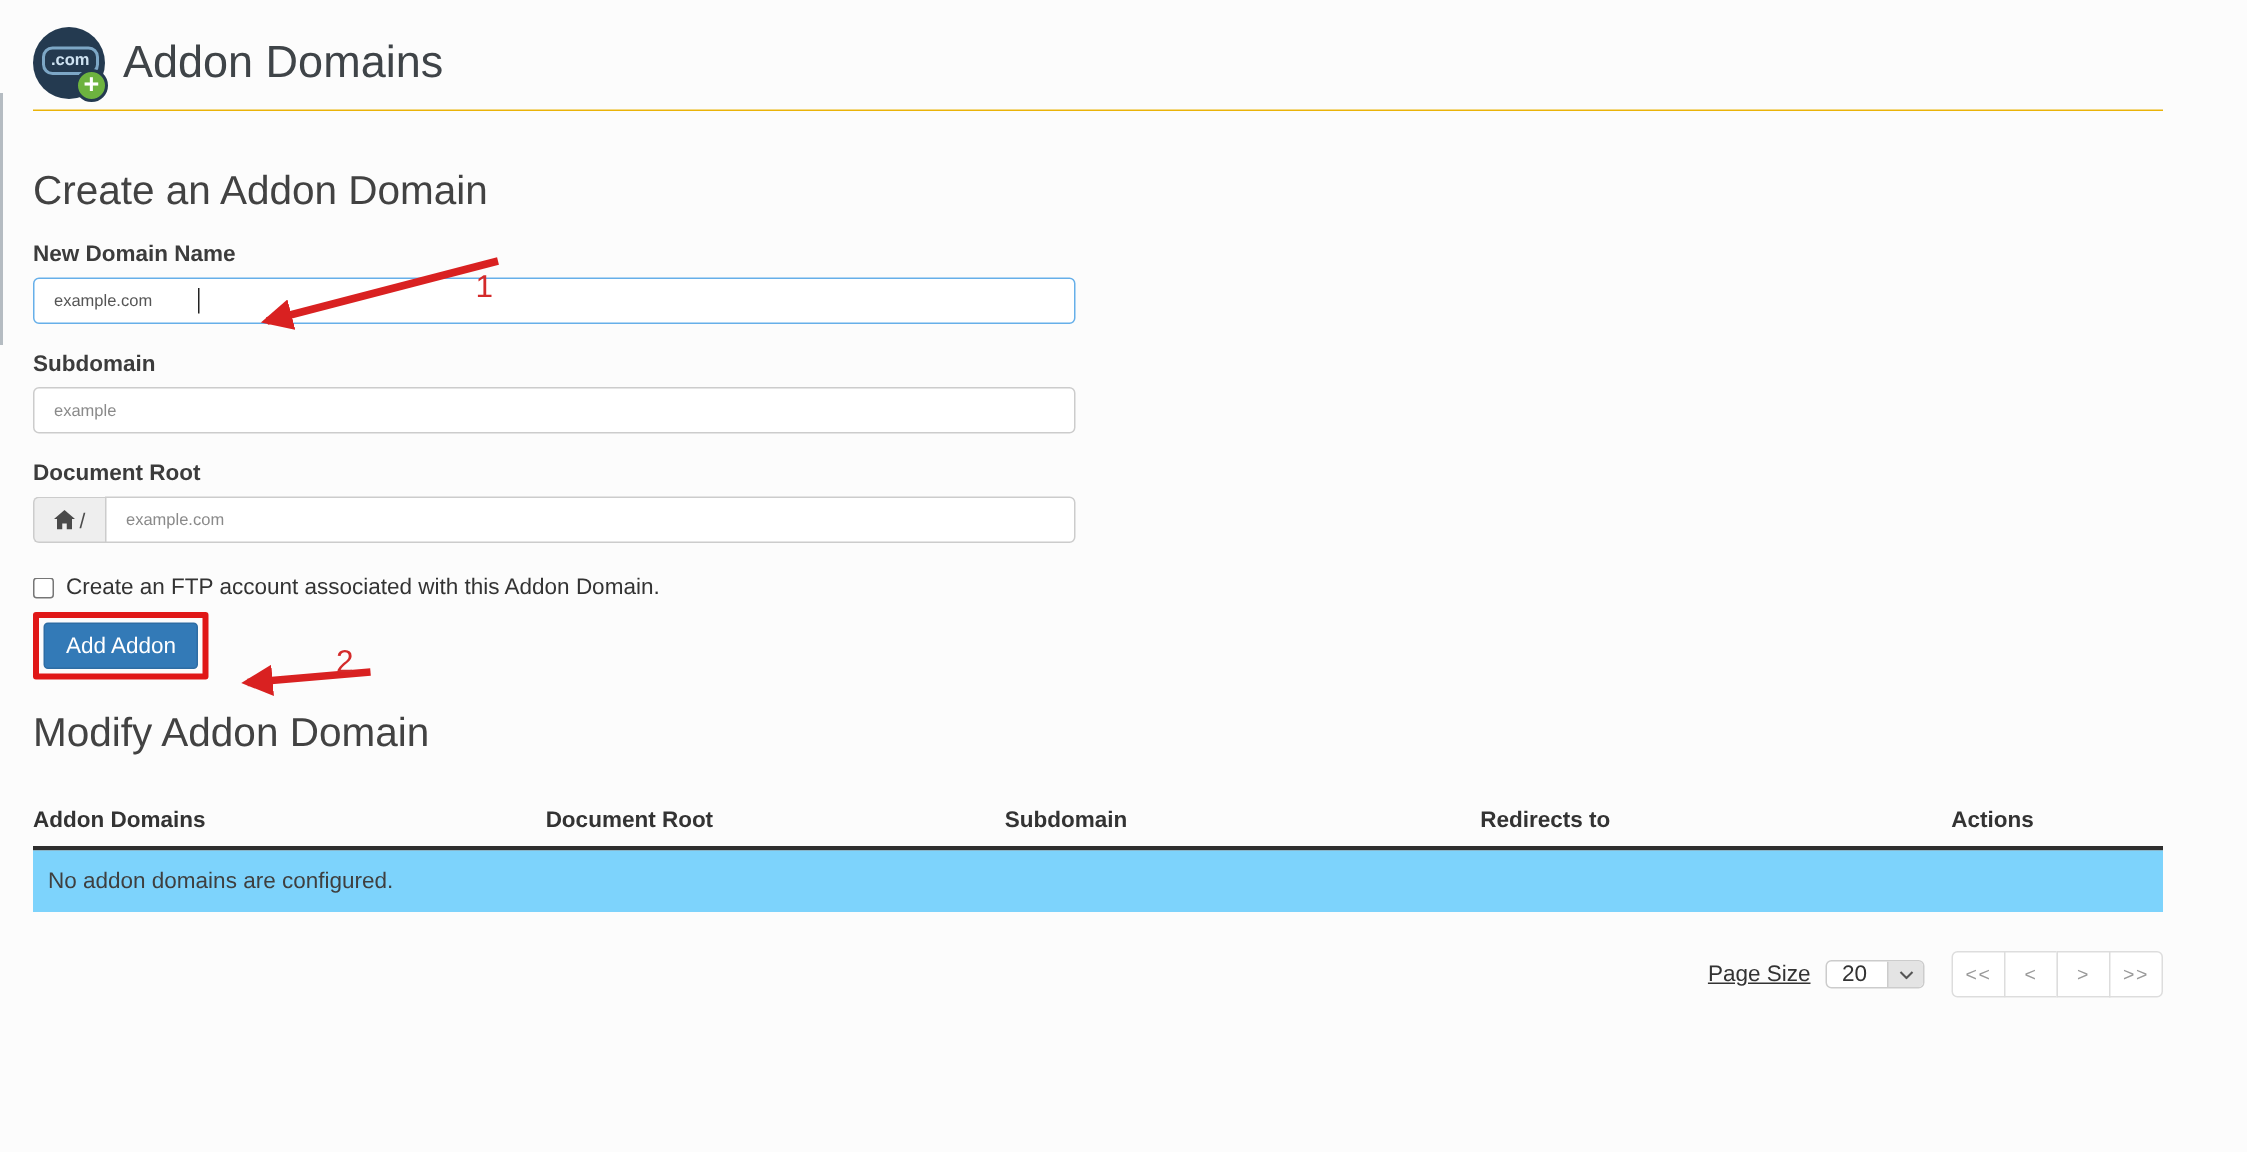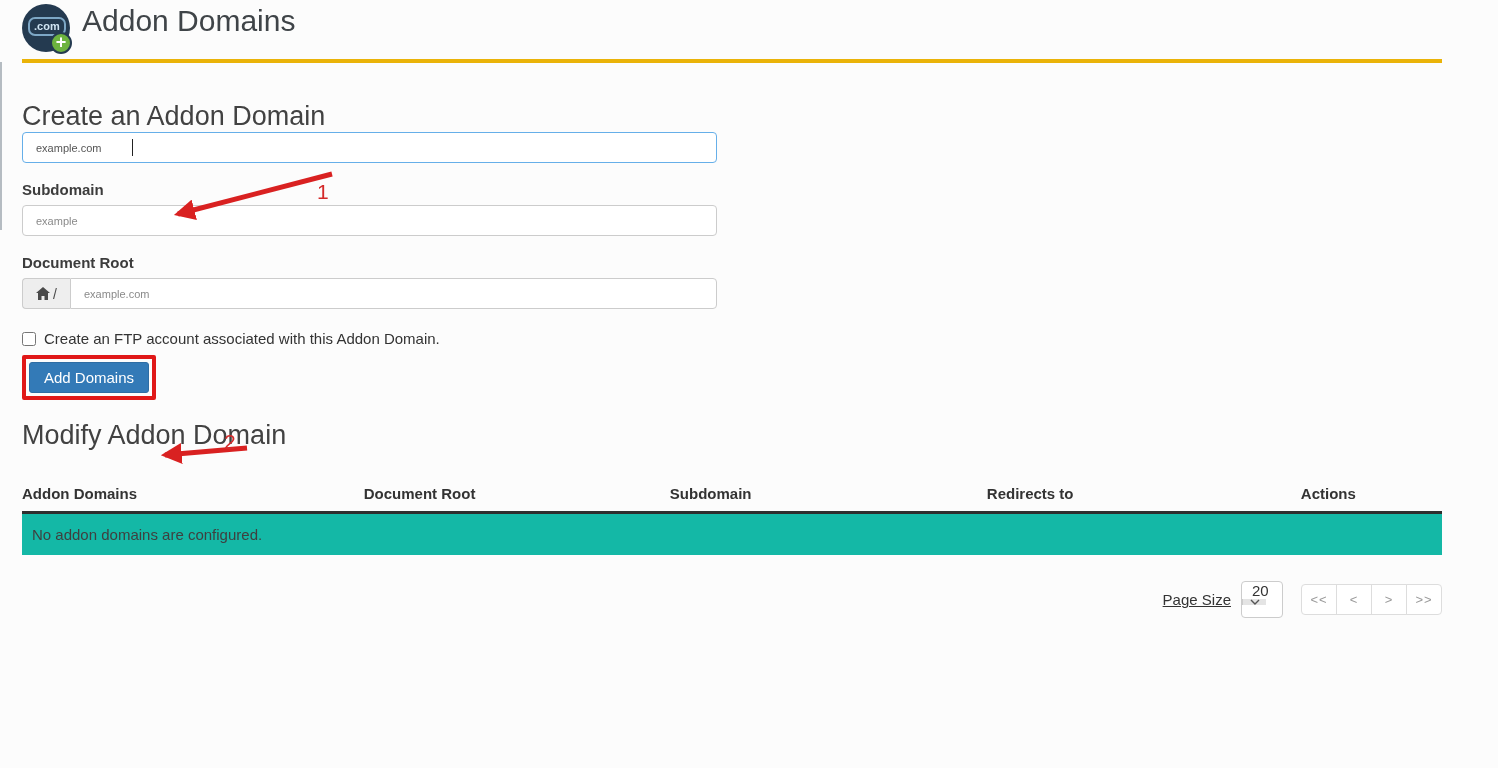--- a/index.html
+++ b/index.html
@@ -9,21 +9,21 @@
     background:#fcfcfc;
     color:#333;
   }
   .page { position:relative; width:1498px; height:768px; overflow:hidden; }
   .content { margin:0 56px 0 22px; }
 
   
   .edge-sliver { position:absolute; left:0; top:62px; width:2px; height:168px; background:#b5bcc2; }
 
   
-  .hdr { display:flex; align-items:flex-start; padding:4px 0 7px; border-bottom:4px solid #eab308; }
+  .hdr { display:flex; align-items:center; padding:18px 0 7px; border-bottom:1px solid #eab308; }
   .app-icon { position:relative; width:48px; height:48px; border-radius:50%; background:#243a50; flex:0 0 48px; }
   .com-chip {
     position:absolute; left:6px; top:13px;
     border:2px solid #7da7c6; border-radius:7px;
     color:#cfe3f2; font-size:11px; font-weight:bold;
     padding:1px 4px 2px; letter-spacing:0;
   }
   .plus-badge {
     position:absolute; right:-2px; bottom:-2px;
     width:22px; height:22px; border-radius:50%;
@@ -81,28 +81,28 @@
 
   
   .tbl { margin-top:28px; }
   .thead {
     display:grid; grid-template-columns:17% 22% 19% 26% 16%;
     font-size:15px; font-weight:bold; color:#333;
     border-bottom:3px solid #2e2e2e; padding:6px 0 9px;
   }
   .thead .th { text-align:center; }
   .thead .th:first-child { text-align:left; }
-  .trow-empty { background:#14b8a6; padding:12px 10px; font-size:15px; color:#3f3f3f; height:41px; }
+  .trow-empty { background:#7dd3fc; padding:12px 10px; font-size:15px; color:#3f3f3f; height:41px; }
 
   
   .pag { margin-top:26px; display:flex; justify-content:flex-end; align-items:center; gap:10px; }
   .pag-label { font-size:15px; color:#333;text-decoration:underline; }
   .pselect {
-    display:flex; height:37px; border:1px solid #ccc; border-radius:4px;
-    overflow:hidden; background:#fff; cursor:pointer; align-items:stretch;flex-direction:column;
+    display:flex; height:19px; border:1px solid #ccc; border-radius:4px;
+    overflow:hidden; background:#fff; cursor:pointer; align-items:stretch;
   }
   .pselect .pval { width:40px; display:flex; align-items:center; padding-left:10px; font-size:15px; color:#333; }
   .pselect .pchev { width:24px; background:#e4e4e4; border-left:1px solid #ccc; display:flex; align-items:center; justify-content:center; color:#555; }
   .pgroup { display:flex; margin-left:8px; }
   .pbtn {
     width:36px; height:31px; background:#fff; border:1px solid #ddd;
     color:#9a9a9a; font-size:13px; cursor:pointer; margin-left:-1px;
     font-family:"Liberation Sans", sans-serif; letter-spacing:1px;
   }
   .pbtn:first-child { border-radius:4px 0 0 4px; margin-left:0; }
@@ -129,20 +129,21 @@
       </div>
       <div class="page-title">Addon Domains</div>
     </div>
 
     
 
     
     <h2 class="sec sec-create">Create an Addon Domain</h2>
 
     <div class="fgroup">
+      <label>New Domain Name</label>
       <div class="focus-wrap">
         <input class="tinput" type="text" value="example.com" style="">
         <div class="caret"></div>
       </div>
     </div>
 
     <div class="fgroup">
       <label>Subdomain</label>
       <input class="tinput ghost" type="text" value="example" style="">
     </div>
@@ -159,21 +160,21 @@
         <input class="tinput" type="text" placeholder="example.com" style="">
       </div>
     </div>
 
     <div class="ftp-row">
       <input type="checkbox" style="">
       <span>Create an FTP account associated with this Addon Domain.</span>
     </div>
 
     <div class="btn-wrap">
-      <button class="btn-primary">Add Domains</button>
+      <button class="btn-primary">Add Addon</button>
       <div class="red-frame"></div>
     </div>
 
     
     <h2 class="sec sec-modify">Modify Addon Domain</h2>
 
 
     <div class="tbl">
       <div class="thead">
         <div class="th">Addon Domains</div>

